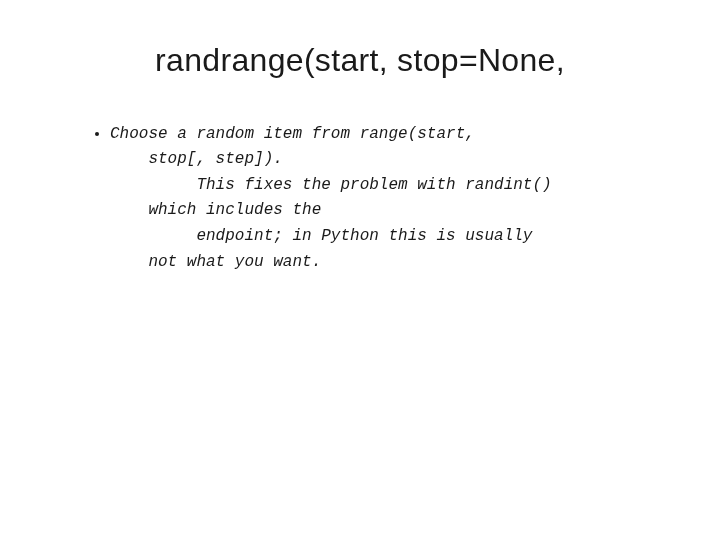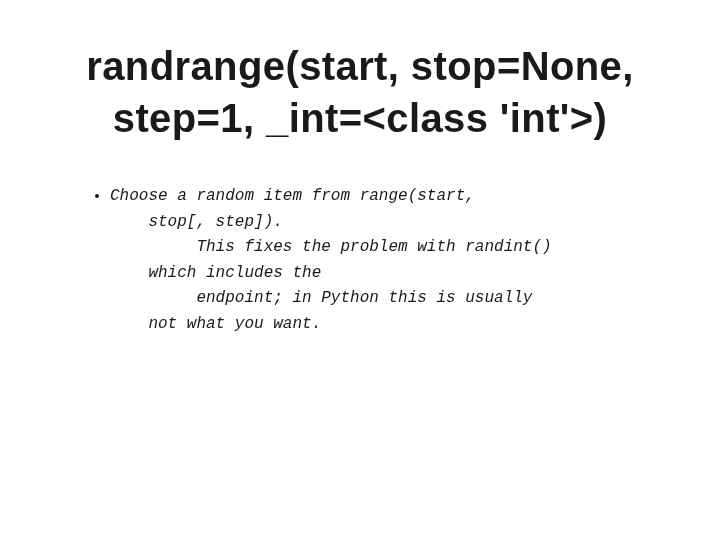--- a/index.html
+++ b/index.html
@@ -19,22 +19,22 @@
       padding: 40px 60px;
       overflow: hidden;
     }
 
     .title-section {
       text-align: center;
       margin-bottom: 40px;
     }
 
     .title {
-      font-size: 40px;
-      font-weight: bold;
+      font-size: 32px;
+      font-weight: normal;
       color: #1a1a1a;
       line-height: 1.3;
       letter-spacing: 0.01em;
     }
 
     .content-section {
       width: 100%;
       padding-left: 20px;
       font-style: italic;
     }
@@ -58,21 +58,20 @@
       white-space: pre;
       line-height: 1.6;
     }
   </style>
 </head>
 <body>
 
 <div class="title-section">
   <h1 class="title">
     <span>randrange(start, stop=None,</span><br>
-    <span>step=1, _int=&lt;class 'int'&gt;)</span>
   </h1>
 </div>
 
 <div class="content-section">
   <ul class="bullet-list">
     <li>
       <span class="code-block">Choose a random item from range(start,
     stop[, step]).
          This fixes the problem with randint()
     which includes the

